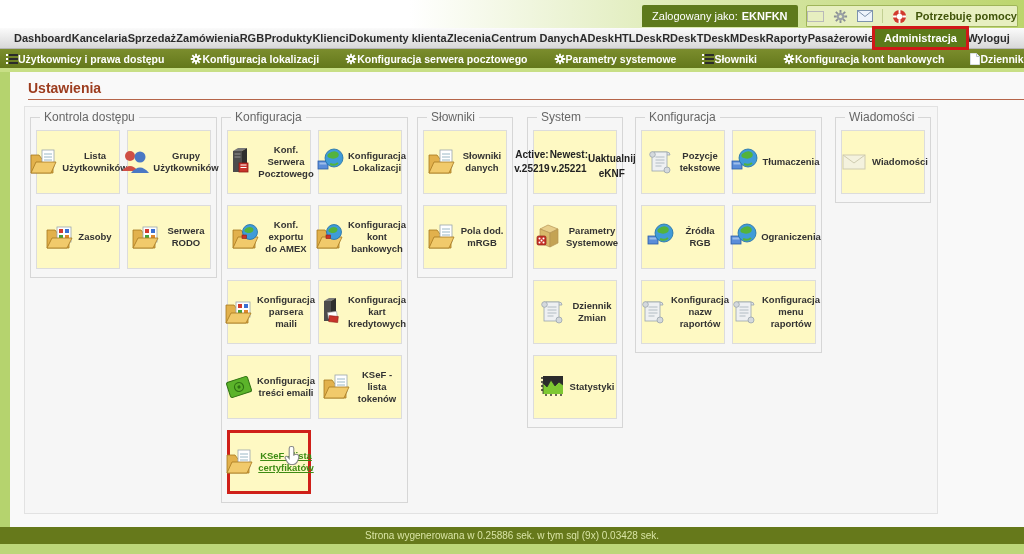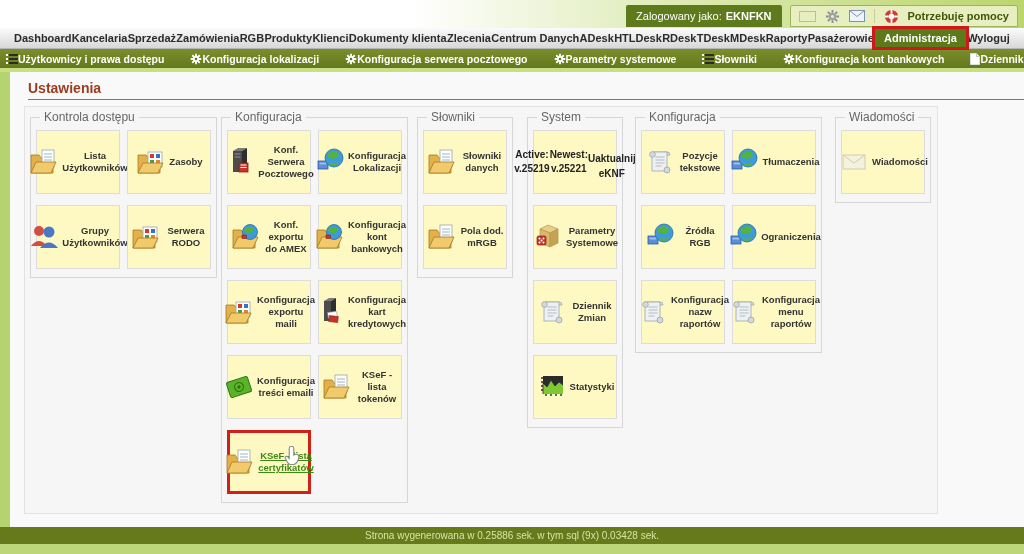--- a/index.html
+++ b/index.html
@@ -7,21 +7,21 @@
   body { font-family:"Liberation Sans", sans-serif; background:#f9f9f9; position:relative; }
 
   
   .topbar { position:absolute; left:0; top:0; width:1024px; height:28px;
     background:linear-gradient(to right,#ffffff 0%,#ffffff 40%,#d9e8ab 70%,#bcd56d 100%);
     display:flex; align-items:center; justify-content:flex-end; }
   .loggedbox { background:#5e7a1c; color:#fff; font-size:11px; height:22px; margin-top:4px;
     display:flex; align-items:center; padding:0 10px; border-radius:2px 2px 0 0; }
   .loggedbox b { margin-left:4px; }
   .utilbox { background:#e7efc0; border:1px solid #9fb559; height:22px; margin:4px 6px 0 8px;
-    display:flex; align-items:center; padding:0 8px; gap:9px; border-radius:2px 2px 0 0; }
+    display:flex; align-items:center; padding:0 0; gap:9px; border-radius:2px 2px 0 0; }
   .utilbox .sep { width:1px; height:14px; background:#c2cf92; }
   .helptext { font-size:11px; color:#41550b; font-weight:bold; }
   .flagwrap { width:17px; height:11px; border:1px solid #b9b9b9; display:block; }
   .flagwrap .w { height:5px; background:#fff; } .flagwrap .r { height:5px; background:#dc2c2c; }
   .miniicon { display:block; }
 
   
   .navbar { position:absolute; left:0; top:28px; width:1024px; height:21px;
     background:linear-gradient(#fbfbfb,#d8d8d8); border-bottom:1px solid #b5b5b5;
     display:flex; align-items:center; justify-content:space-between; padding:0 14px; }
@@ -296,29 +296,29 @@
       <legend>Kontrola dostępu</legend>
       <div class="tiles2">
         <div class="tile">
           <svg class="ticon" viewBox="0 0 32 32">
               <use href="#i-folder-doc"></use>
             </svg>
           <span class="tlabel">Lista Użytkowników</span>
         </div>
         <div class="tile">
           <svg class="ticon" viewBox="0 0 32 32">
+              <use href="#i-users"></use>
+            </svg>
+          <span class="tlabel">Grupy Użytkowników</span>
+        </div>
+        <div class="tile">
+          <svg class="ticon" viewBox="0 0 32 32">
               <use href="#i-folder-apps"></use>
             </svg>
           <span class="tlabel">Zasoby</span>
-        </div>
-        <div class="tile">
-          <svg class="ticon" viewBox="0 0 32 32">
-              <use href="#i-users"></use>
-            </svg>
-          <span class="tlabel">Grupy Użytkowników</span>
         </div>
         <div class="tile">
           <svg class="ticon" viewBox="0 0 32 32">
               <use href="#i-folder-apps"></use>
             </svg>
           <span class="tlabel">Serwera RODO</span>
         </div>
       </div>
     </fieldset>
 
@@ -346,21 +346,21 @@
         <div class="tile">
           <svg class="ticon" viewBox="0 0 32 32">
               <use href="#i-folder-globe"></use>
             </svg>
           <span class="tlabel">Konfiguracja kont bankowych</span>
         </div>
         <div class="tile">
           <svg class="ticon" viewBox="0 0 32 32">
               <use href="#i-folder-apps"></use>
             </svg>
-          <span class="tlabel">Konfiguracja exportu maili</span>
+          <span class="tlabel">Konfiguracja parsera maili</span>
         </div>
         <div class="tile">
           <svg class="ticon" viewBox="0 0 32 32">
               <use href="#i-server-cards"></use>
             </svg>
           <span class="tlabel">Konfiguracja kart kredytowych</span>
         </div>
         <div class="tile">
           <svg class="ticon" viewBox="0 0 32 32">
               <use href="#i-disk"></use>

